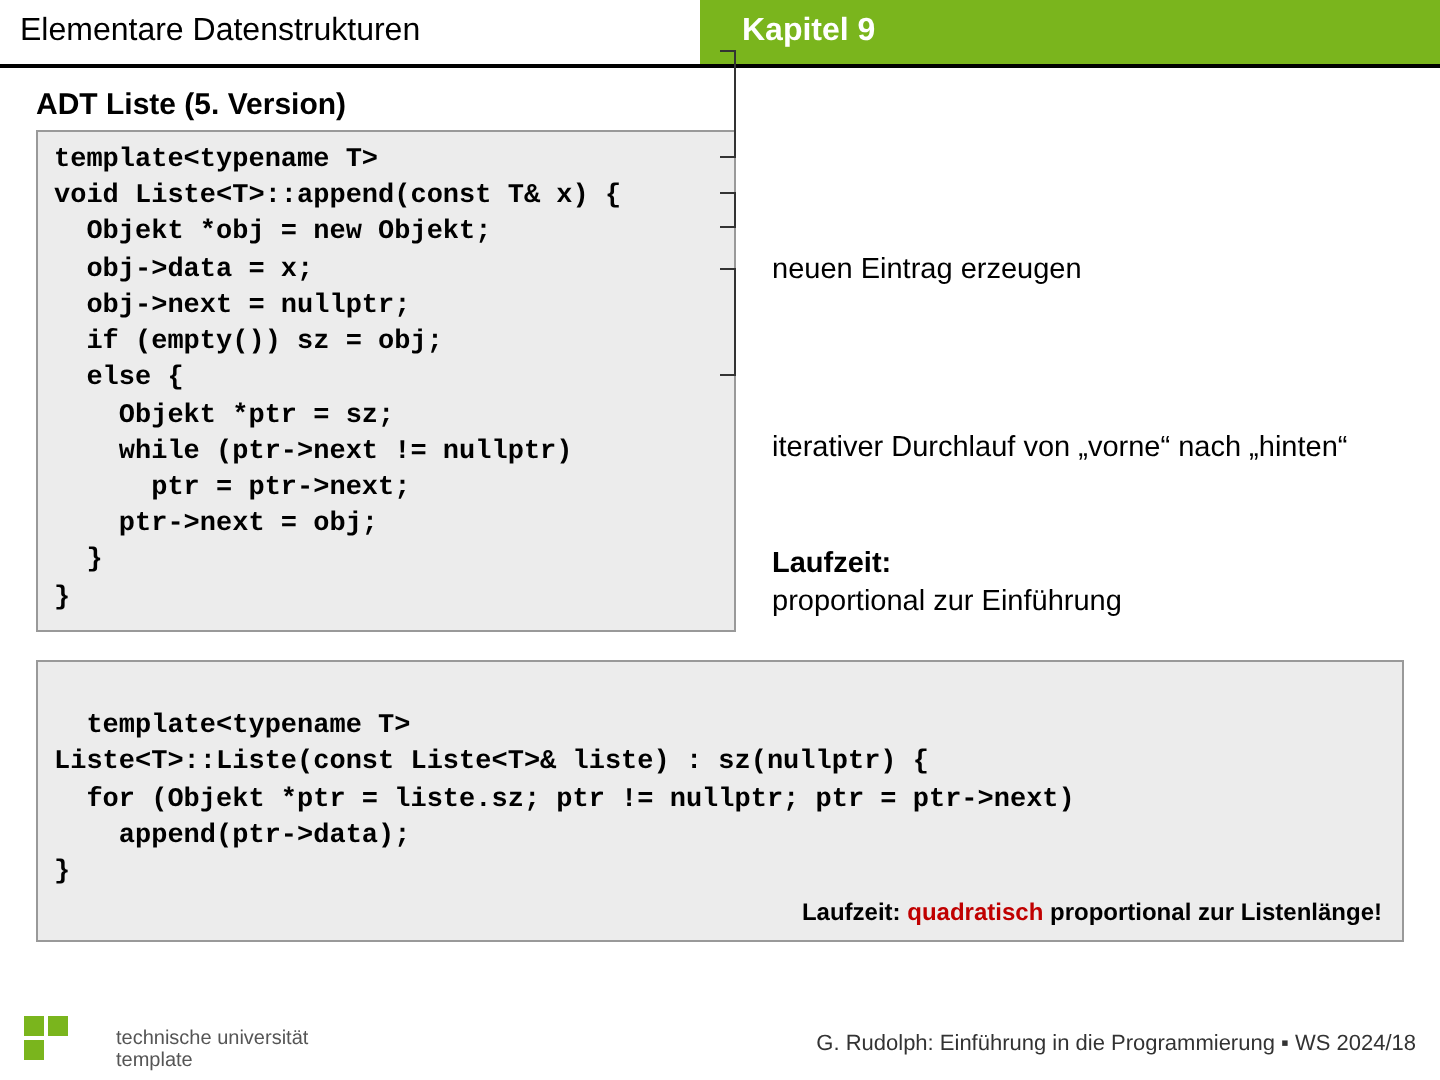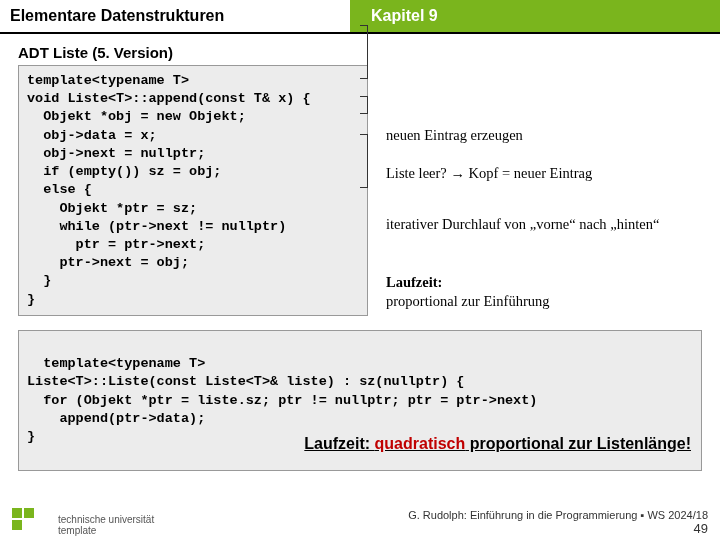--- a/index.html
+++ b/index.html
@@ -1,34 +1,34 @@
 <!DOCTYPE html>
 <html><head>
 <meta charset="utf-8">
 <style>
   * { box-sizing: border-box; margin: 0; padding: 0; }
   body { font-family: Arial, Helvetica, sans-serif; background: #fff; width: 720px; height: 540px; overflow: hidden; position: relative; }
   .header { display: flex; height: 34px; border-bottom: 2px solid #000; }
-  .header-left { flex: 0 0 350px; background: #fff; display: flex; align-items: center; padding-left: 10px; font-size: 16px; font-weight: bold; }
+  .header-left { flex: 0 0 350px; background: #fff; display: flex; align-items: center; padding-left: 10px; font-size: 16px; font-weight: normal; }
   .header-right { flex: 1; background: #7ab51d; color: #fff; display: flex; align-items: center; padding-left: 21px; font-size: 16px; font-weight: bold; }
   .subtitle { font-size: 15px; font-weight: bold; padding: 10px 0 4px 18px; }
   .content { display: flex; padding: 0 10px 0 18px; }
   .codebox { background: #ececec; border: 1px solid #999; padding: 6px 8px; font-family: "Courier New", monospace; font-size: 13.5px; font-weight: bold; line-height: 1.35; white-space: pre; flex: 0 0 350px; position: relative; }
   .annot { flex: 1; padding-left: 18px; font-size: 14.5px; position: relative; }
-  .annot-item { position: absolute; left: 18px; right: 4px; font-family: Liberation Serif, serif; }
+  .annot-item { position: absolute; left: 18px; right: 4px; }
   .annot-item.a1 { top: 62px; }
   .annot-item.a2 { top: 100px; }
   .annot-item.a3 { top: 150px; line-height: 1.3; }
   .annot-item.a4 { top: 208px; line-height: 1.3; }
   .bracket { position: absolute; border-right: 1.5px solid #333; border-top: 1.5px solid #333; border-bottom: 1.5px solid #333; }
   .br1 { left: 360px; width: 8px; top: 25px; height: 54px; }
   .br2 { left: 360px; width: 8px; top: 96px; height: 18px; }
   .br3 { left: 360px; width: 8px; top: 134px; height: 54px; }
   .codebox2 { background: #ececec; border: 1px solid #999; margin: 14px 18px 0 18px; padding: 6px 8px; font-family: "Courier New", monospace; font-size: 13.5px; font-weight: bold; line-height: 1.35; white-space: pre-wrap; position: relative; }
-  .runtime2 { position: absolute; right: 10px; bottom: 16px; font-family: Arial, Helvetica, sans-serif; font-size: 16px; font-weight: bold; white-space: normal; text-decoration: underline; }
+  .runtime2 { position: absolute; right: 10px; bottom: 6px; font-family: Arial, Helvetica, sans-serif; font-size: 12px; font-weight: bold; white-space: normal; }
   .footer { position: absolute; bottom: 4px; left: 0; right: 0; display: flex; align-items: center; padding: 0 12px; }
   .logo { display: flex; align-items: flex-end; gap: 18px; }
   .logo-mark { width: 28px; height: 28px; position: relative; }
   .logo-mark .sq { position: absolute; width: 10px; height: 10px; background: #7ab51d; }
   .logo-mark .s1 { left: 0; top: 0; }
   .logo-mark .s2 { left: 12px; top: 0; }
   .logo-mark .s3 { left: 0; top: 12px; }
   .logo-text { font-size: 10px; color: #555; line-height: 1.1; }
   .footer-right { margin-left: auto; text-align: right; font-size: 11px; color: #333; }
   .footer-right .pagenum { font-size: 13px; }
@@ -56,21 +56,20 @@
     while (ptr-&gt;next != nullptr)
       ptr = ptr-&gt;next;
     ptr-&gt;next = obj;
   }
 }</div>
   <div class="bracket br1"></div>
   <div class="bracket br2"></div>
   <div class="bracket br3"></div>
   <div class="annot">
     <div class="annot-item a1">neuen Eintrag erzeugen</div>
-    <div class="annot-item a2">Liste leer? → Kopf = neuer Eintrag</div>
     <div class="annot-item a3">iterativer Durchlauf von „vorne“ nach „hinten“</div>
     <div class="annot-item a4">
       <b>Laufzeit:</b><br>
       <span>proportional zur Einführung</span>
     </div>
   </div>
 </div>
 
 <div class="codebox2">
   <span>template&lt;typename T&gt;
@@ -90,15 +89,14 @@
         <div class="sq s2"></div>
         <div class="sq s3"></div>
     </div>
     <div class="logo-text">
       <div>technische universität</div>
       <div>template</div>
     </div>
   </div>
   <div class="footer-right">
     <div>G. Rudolph: Einführung in die Programmierung ▪ WS 2024/18</div>
-    <div class="pagenum">49</div>
   </div>
 </div>
 
 </body></html>

